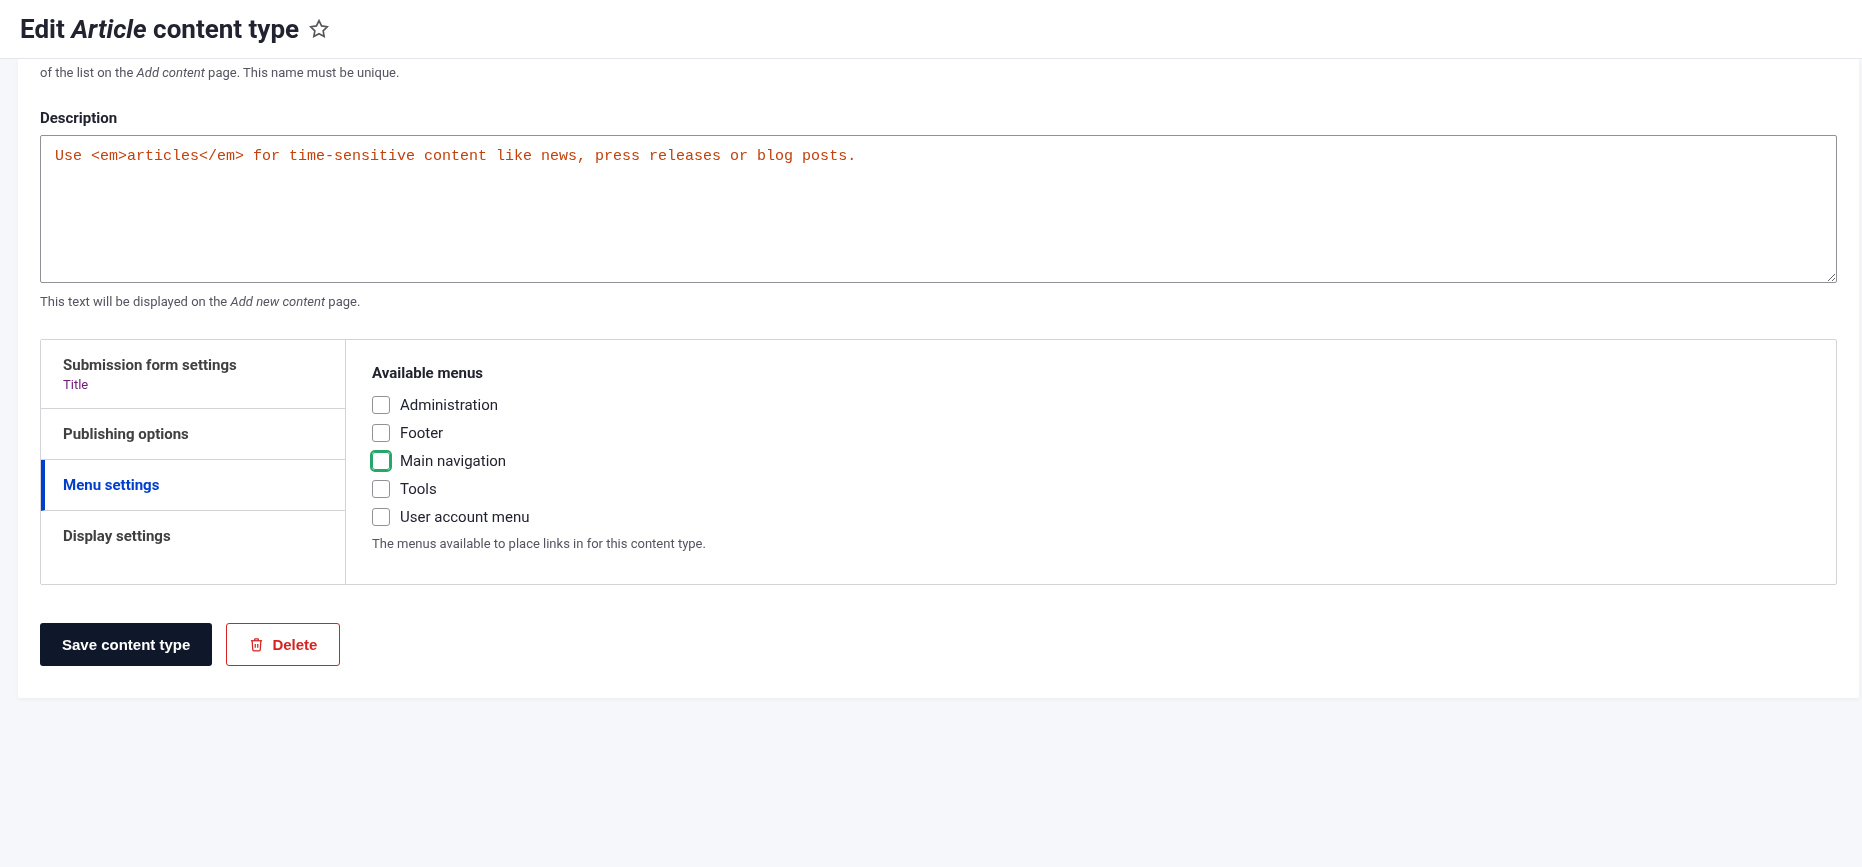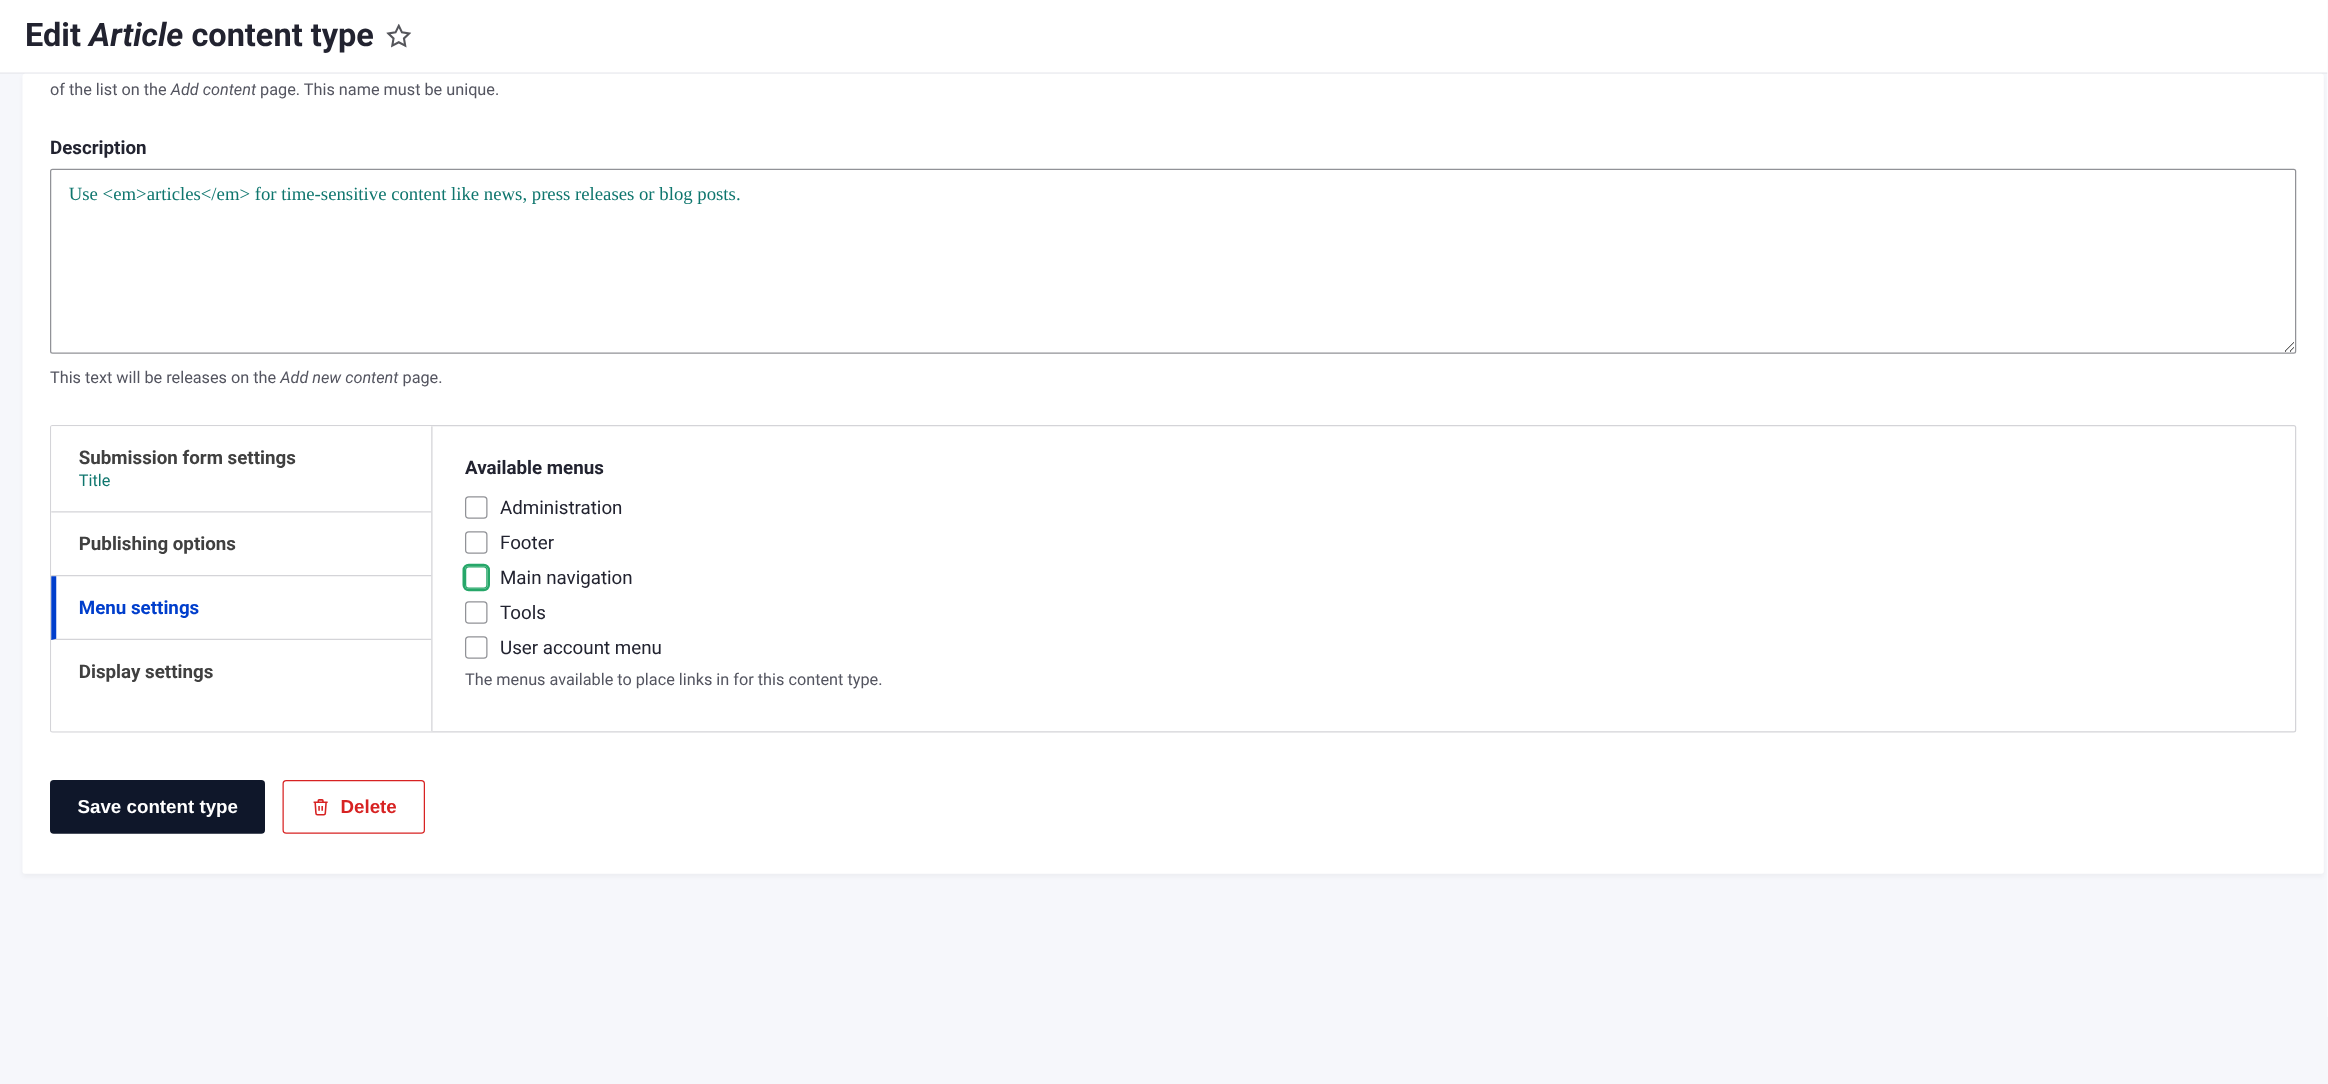--- a/index.html
+++ b/index.html
@@ -52,22 +52,22 @@
     margin-bottom: 8px;
     display: block;
   }
   textarea.desc {
     width: 100%;
     height: 148px;
     border: 1px solid #919297;
     border-radius: 2px;
     padding: 12px 14px;
     font-size: 15px;
-    font-family: Liberation Serif, serif;
-    color: #0f766e;
+    font-family: Liberation Mono, monospace;
+    color: #c2410c;
     resize: both;
   }
   .field-help {
     font-size: 13px;
     color: #545560;
     margin-top: 8px;
   }
   .field-help .emph { font-style: italic; }
 
   .vtabs {
@@ -90,21 +90,21 @@
     position: relative;
   }
   .vtabs-nav .tab:last-child { border-bottom: none; }
   .vtabs-nav .tab .tab-label {
     font-weight: 700;
     font-size: 15px;
     color: #404040;
   }
   .vtabs-nav .tab .tab-sub {
     font-size: 13px;
-    color: #0f766e;
+    color: #701a75;
     margin-top: 3px;
   }
   .vtabs-nav .tab.active {
     border-left: 4px solid #003ecc;
     padding-left: 18px;
   }
   .vtabs-nav .tab.active .tab-label {
     color: #003ecc;
   }
   .vtabs-content {
@@ -192,21 +192,21 @@
   <div class="panel">
 
     <div class="hint-row">
       <span>of the list on the </span><span class="emph">Add content</span><span> page. This name must be unique.</span>
     </div>
 
     <div class="form-block">
       <label class="form-label">Description</label>
       <textarea class="desc" style="">Use &lt;em&gt;articles&lt;/em&gt; for time-sensitive content like news, press releases or blog posts.</textarea>
       <div class="field-help">
-        <span>This text will be releases on the </span><span class="emph">Add new content</span><span> page.</span>
+        <span>This text will be displayed on the </span><span class="emph">Add new content</span><span> page.</span>
       </div>
     </div>
 
     <div class="vtabs">
       <div class="vtabs-nav">
         <div class="tab">
           <div class="tab-label">Submission form settings</div>
           <div class="tab-sub">Title</div>
         </div>
         <div class="tab">

